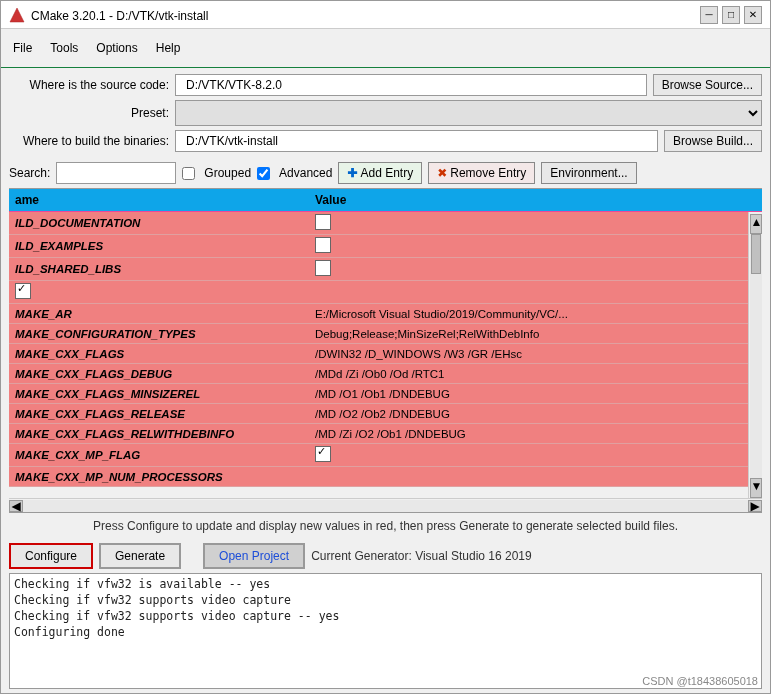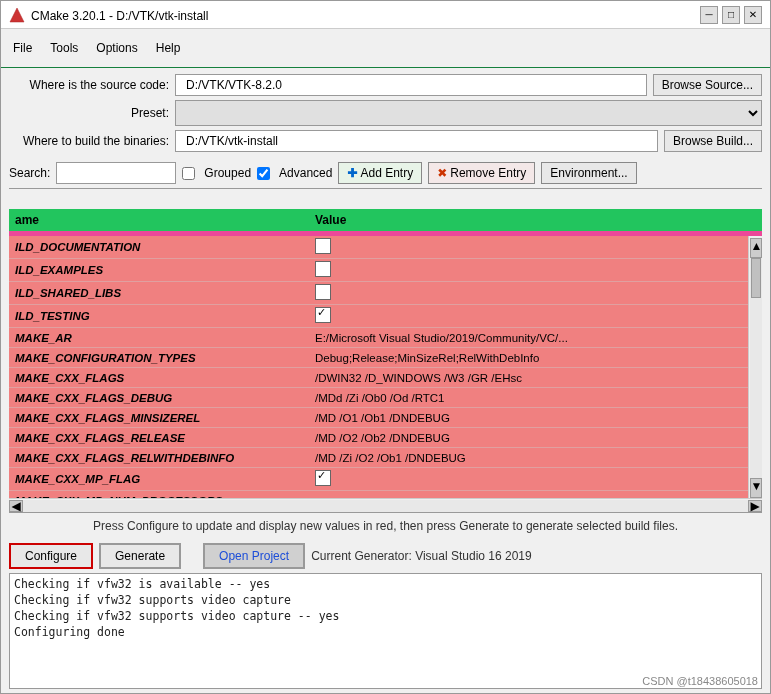--- a/index.html
+++ b/index.html
@@ -144,24 +144,23 @@
       flex: 1;
       overflow: hidden;
       border-top: 1px solid #999;
       border-bottom: 1px solid #999;
       display: flex;
       flex-direction: column;
       margin: 0 8px;
     }
     .table-header {
       display: flex;
-      background: #22c55e;
-      border-bottom: 5px solid #ec4899;
+      background: #0ea5e9;
+      border-bottom: 1px solid #ec4899;
       padding: 2px 0;
-      margin-top: 20px;
     }
     .table-header-cell {
       font-size: 12px;
       font-weight: bold;
       padding: 2px 6px;
     }
     .table-header-name { width: 300px; }
     .table-header-value { flex: 1; }
     .table-scroll {
       overflow-y: auto;
@@ -389,21 +388,20 @@
         </div>
 
         <div class="table-row red">
           <div class="table-cell-name">ILD_SHARED_LIBS</div>
           <div class="table-cell-value">
             <span class="checkbox-cell"></span>
           </div>
         </div>
 
         <div class="table-row red">
-          <div class="table-cell-name">ILD_TESTING</div>
           <div class="table-cell-value">
             <span class="checkbox-cell checked"></span>
           </div>
         </div>
 
         <div class="table-row red">
           <div class="table-cell-name">MAKE_AR</div>
           <div class="table-cell-value">E:/Microsoft Visual Studio/2019/Community/VC/...</div>
         </div>
 

